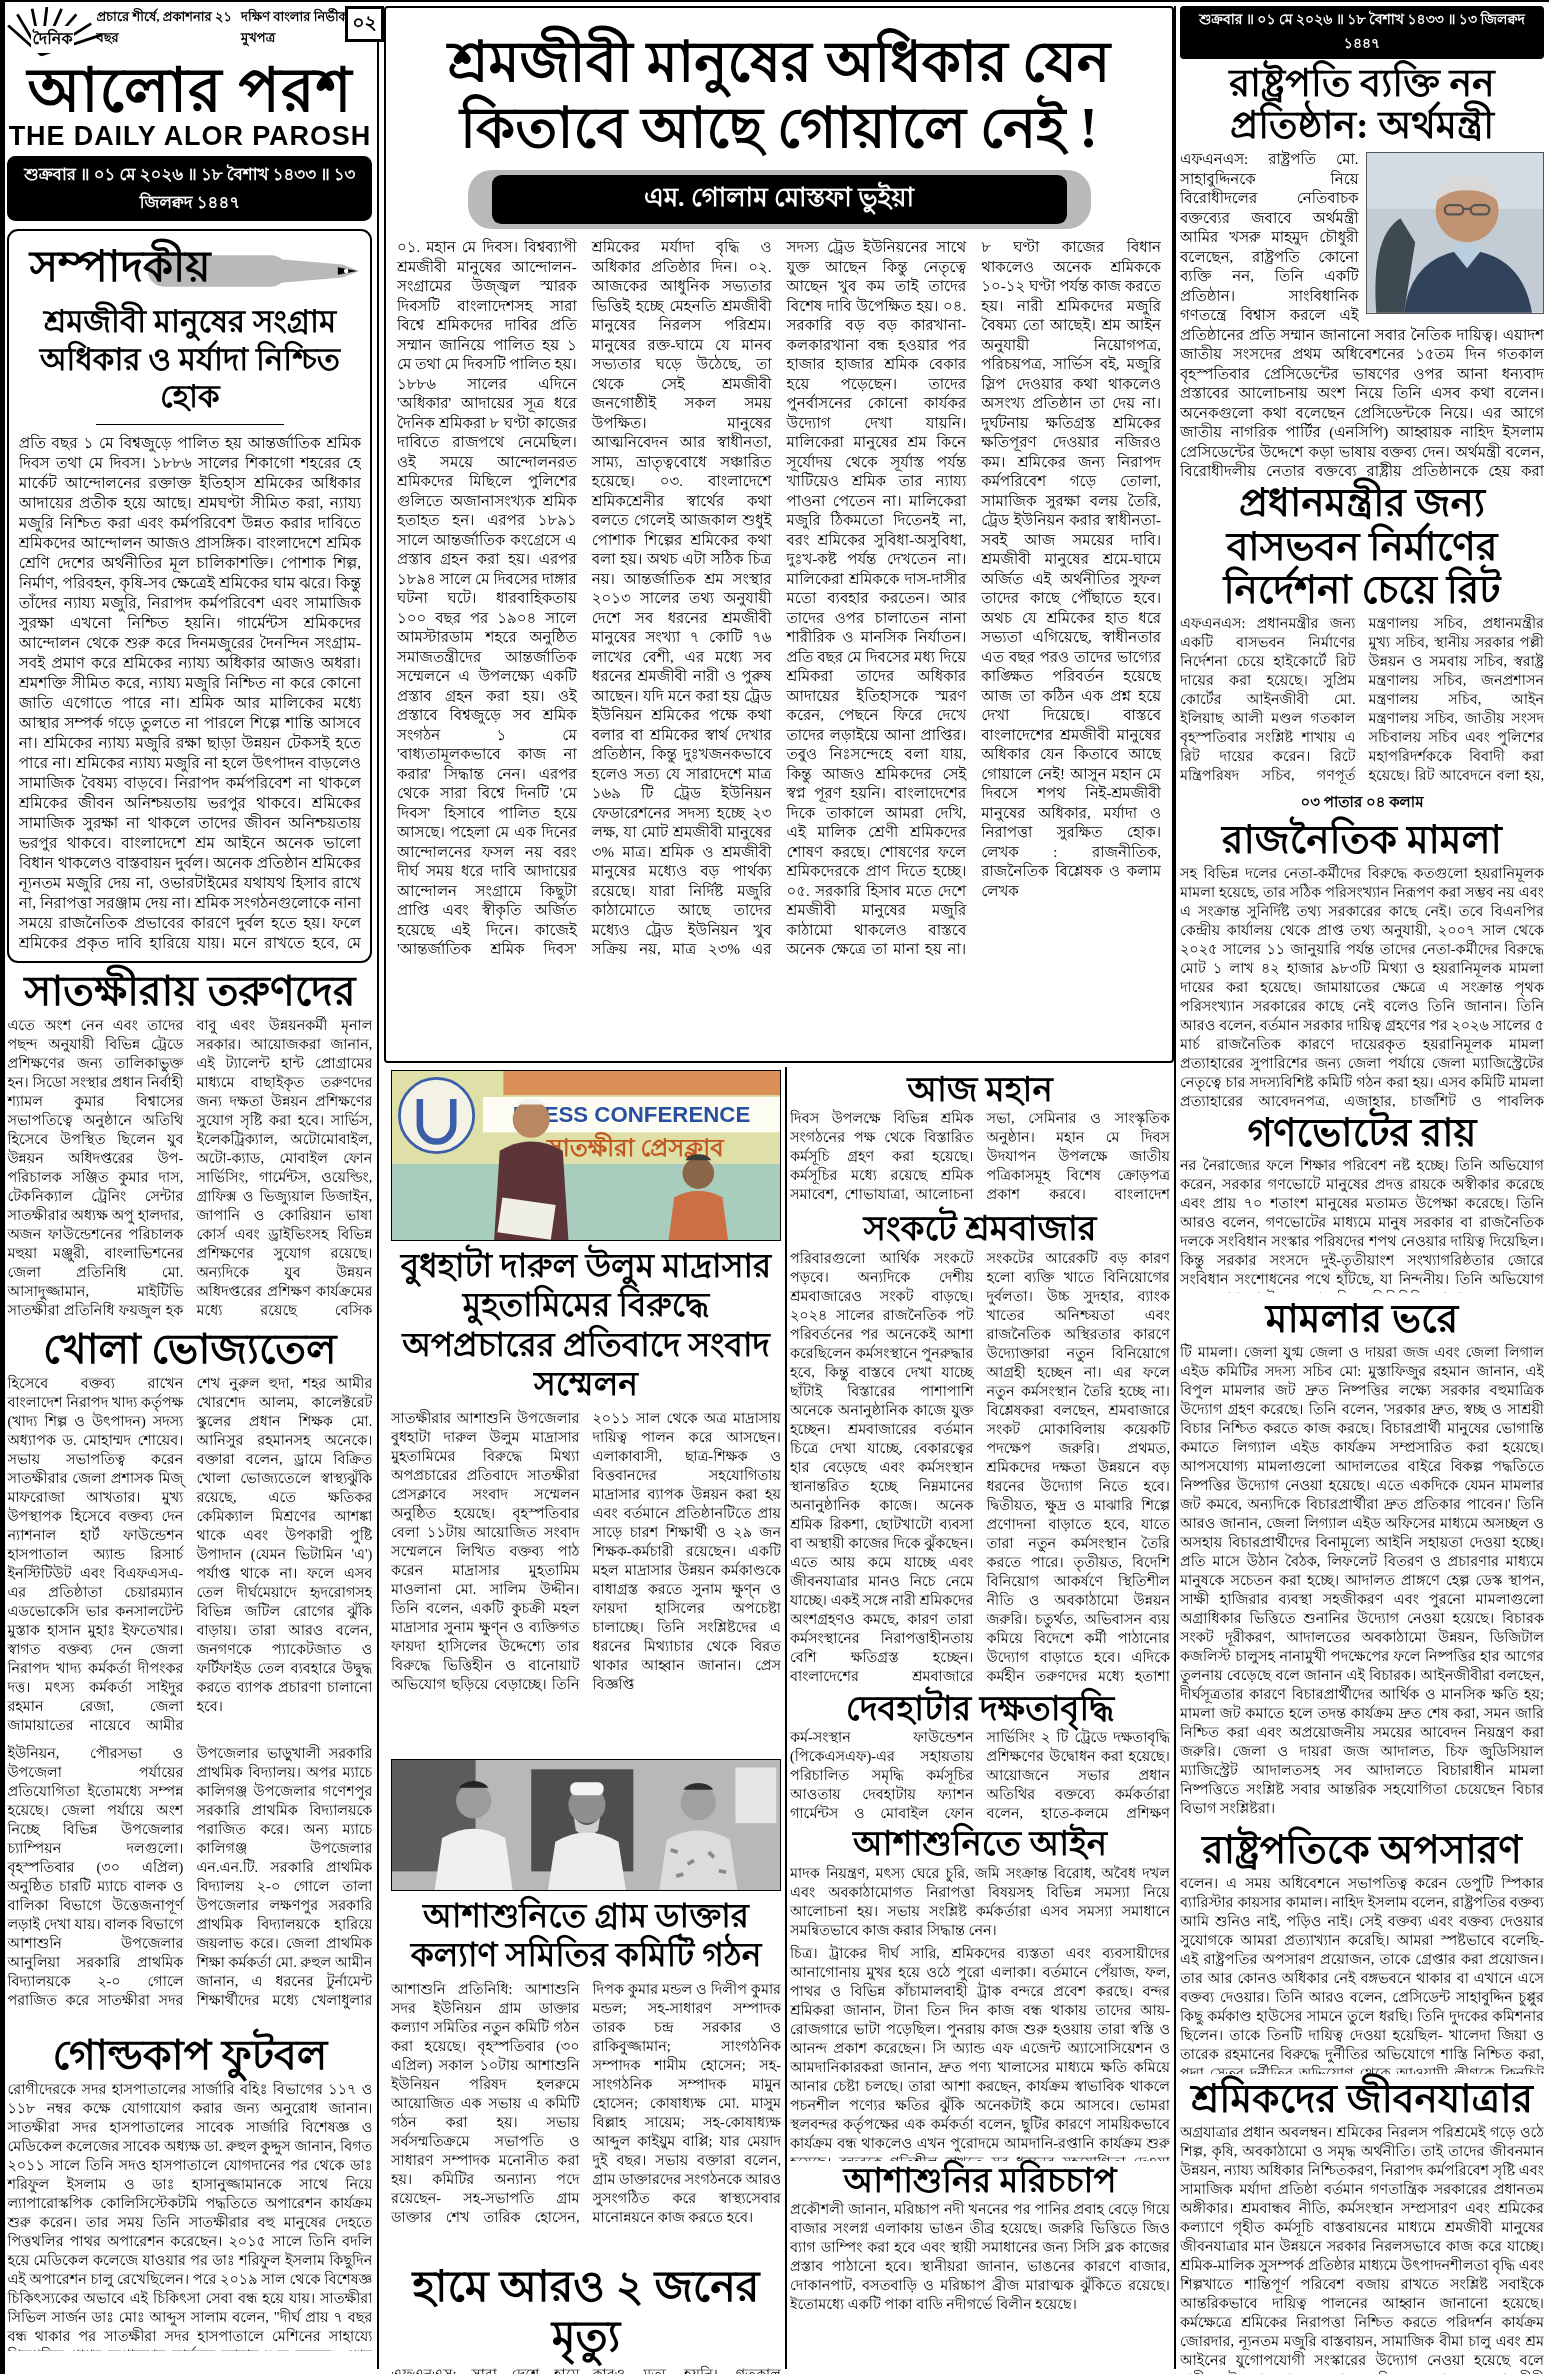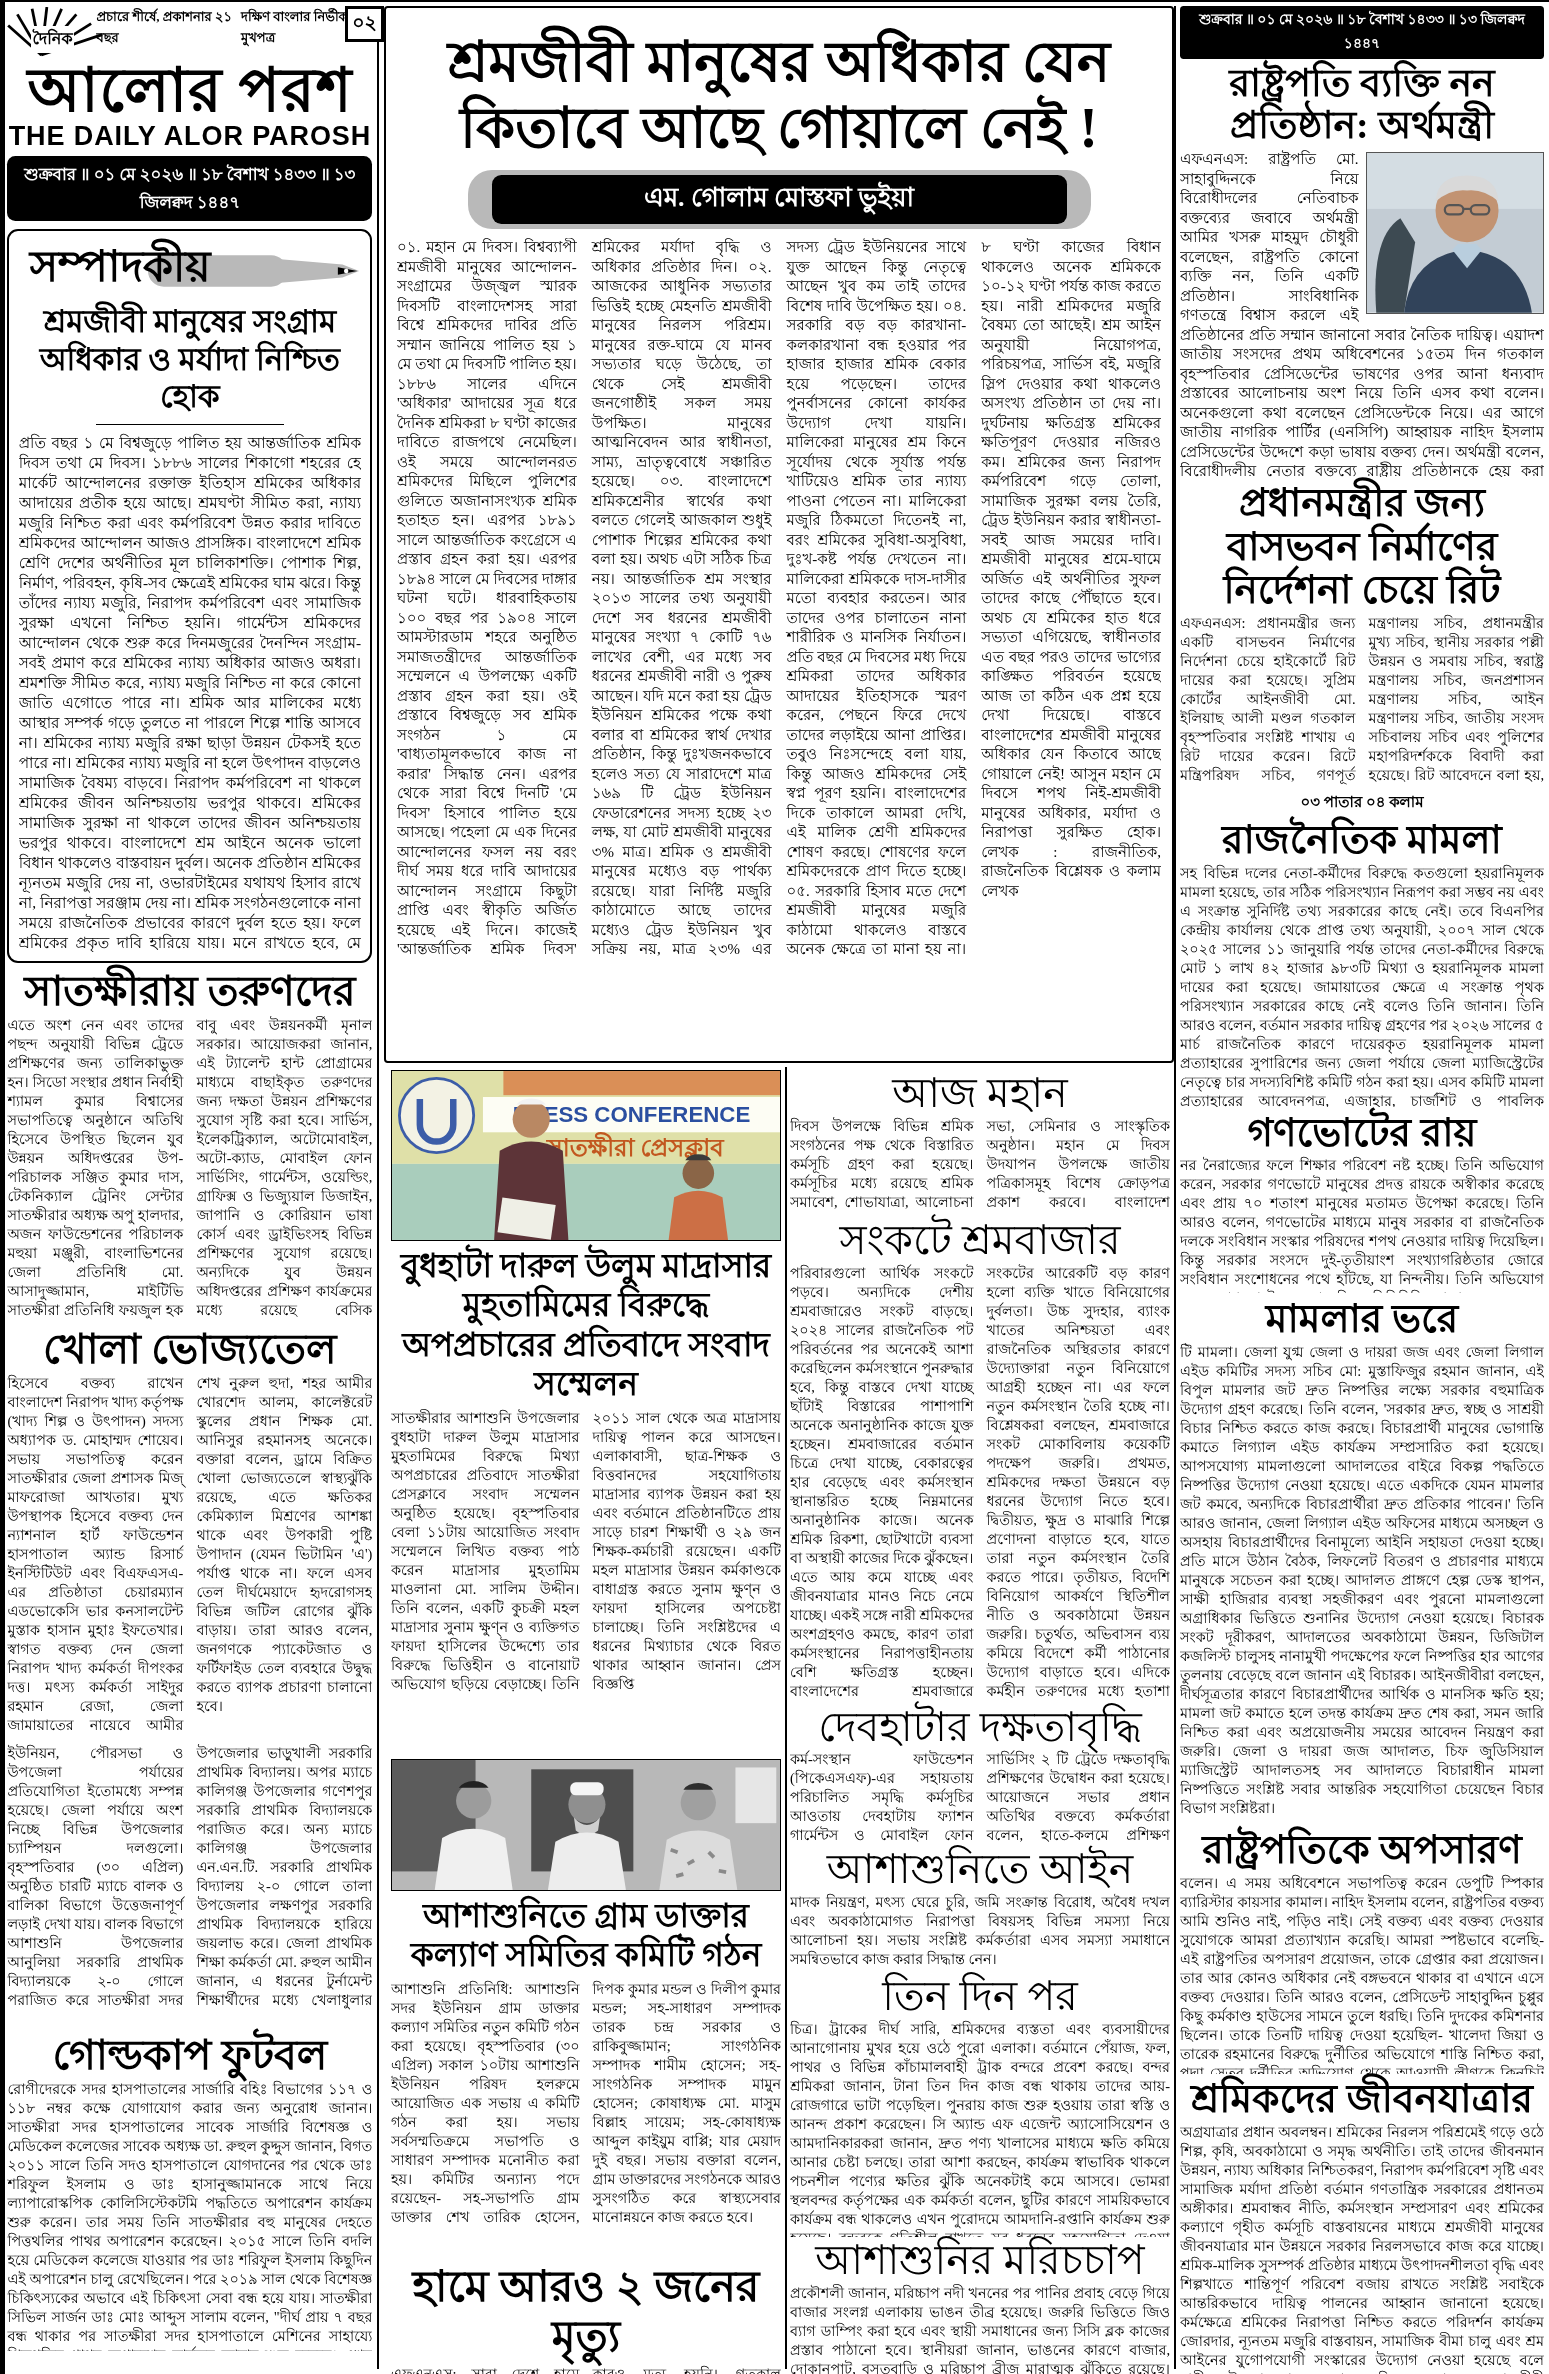--- a/index.html
+++ b/index.html
@@ -46,21 +46,21 @@
 
   
   .col-center{position:absolute;left:391px;top:1070px;width:390px;}
   .photo{position:relative;overflow:hidden;border:0.9px solid #000;}
   .center-title{font-size:33px;font-weight:900;text-align:center;line-height:1.2;margin:5.6px 0 3.7px 0;}
   .center-title-lg{font-size:43px;font-weight:900;text-align:center;line-height:1.15;margin:7.4px 0 3.7px 0;}
   .h-372{height:345px}.h-296{height:275px}.h-148{height:137px}
 
   
   .col-4{position:absolute;left:790px;top:1070px;width:380px;}
-  .c4-title{font-size:41px;font-weight:400;text-align:center;line-height:1.05;margin:1.9px 0;}
+  .c4-title{font-size:34px;font-weight:700;text-align:center;line-height:1.05;margin:1.9px 0;}
   .h-108{height:100px}.h-474{height:440px}.h-104{height:96px}.h-86{height:80px}.h-234{height:217px}.h-118{height:109px}
 
   
   .col-right{position:absolute;left:1180px;top:5.6px;width:364px;}
   .r-datebar{background:#000;color:#fff;text-align:center;font-size:14px;font-weight:bold;
              border-radius:3.7px;padding:2.8px 0;}
   .r-lead-headline{font-size:38px;font-weight:900;text-align:center;line-height:1.1;margin:3.7px 0;}
   .r-lead-body{font-size:15px;line-height:19.5px;height:327px;overflow:hidden;}
   .minister-photo{float:right;width:176px;height:160px;margin:1.9px 0 5.6px 7.4px;border:0.9px solid #555;}
   .r-title{font-size:39px;font-weight:900;text-align:center;line-height:1.12;margin:3.7px 0 1.9px 0;}
@@ -227,21 +227,20 @@
     </div>
     <div>
       <div class="c4-title">দেবহাটার দক্ষতাবৃদ্ধি</div>
       <div class="body-2col jtext h-104">কর্ম-সংস্থান ফাউন্ডেশন (পিকেএসএফ)-এর সহায়তায় পরিচালিত সমৃদ্ধি কর্মসূচির আওতায় দেবহাটায় ফ্যাশন গার্মেন্টস ও মোবাইল ফোন সার্ভিসিং ২ টি ট্রেডে দক্ষতাবৃদ্ধি প্রশিক্ষণের উদ্বোধন করা হয়েছে। আয়োজনে সভার প্রধান অতিথির বক্তব্যে কর্মকর্তারা বলেন, হাতে-কলমে প্রশিক্ষণ নিয়ে তরুণ-তরুণীরা স্বাবলম্বী হয়ে উঠতে পারবে। অনুষ্ঠানটি সঞ্চালনা করেন সংস্থার ফাইন্যান্স ম্যানেজার তরুন কুমার সরদার।</div>
     </div>
     <div>
       <div class="c4-title">আশাশুনিতে আইন</div>
       <div class="body-1col jtext h-86">মাদক নিয়ন্ত্রণ, মৎস্য ঘেরে চুরি, জমি সংক্রান্ত বিরোধ, অবৈধ দখল এবং অবকাঠামোগত নিরাপত্তা বিষয়সহ বিভিন্ন সমস্যা নিয়ে আলোচনা হয়। সভায় সংশ্লিষ্ট কর্মকর্তারা এসব সমস্যা সমাধানে সমন্বিতভাবে কাজ করার সিদ্ধান্ত নেন।</div>
     </div>
     <div>
-      <div class="c4-title">তিন দিন পর</div>
       <div class="body-1col jtext h-234">চিত্র। ট্রাকের দীর্ঘ সারি, শ্রমিকদের ব্যস্ততা এবং ব্যবসায়ীদের আনাগোনায় মুখর হয়ে ওঠে পুরো এলাকা। বর্তমানে পেঁয়াজ, ফল, পাথর ও বিভিন্ন কাঁচামালবাহী ট্রাক বন্দরে প্রবেশ করছে। বন্দর শ্রমিকরা জানান, টানা তিন দিন কাজ বন্ধ থাকায় তাদের আয়-রোজগারে ভাটা পড়েছিল। পুনরায় কাজ শুরু হওয়ায় তারা স্বস্তি ও আনন্দ প্রকাশ করেছেন। সি অ্যান্ড এফ এজেন্ট অ্যাসোসিয়েশন ও আমদানিকারকরা জানান, দ্রুত পণ্য খালাসের মাধ্যমে ক্ষতি কমিয়ে আনার চেষ্টা চলছে। তারা আশা করছেন, কার্যক্রম স্বাভাবিক থাকলে পচনশীল পণ্যের ক্ষতির ঝুঁকি অনেকটাই কমে আসবে। ভোমরা স্থলবন্দর কর্তৃপক্ষের এক কর্মকর্তা বলেন, ছুটির কারণে সাময়িকভাবে কার্যক্রম বন্ধ থাকলেও এখন পুরোদমে আমদানি-রপ্তানি কার্যক্রম শুরু হয়েছে। বন্দরকে গতিশীল রাখতে সব ধরনের সহযোগিতা দেওয়া হচ্ছে, যা সরকারের রাজস্ব আয়েও ইতিবাচক প্রভাব ফেলবে। ব্যবসায়ীরা আশা প্রকাশ করেছেন, দিনের শেষ নাগাদ কয়েক শতাধিক ট্রাক পণ্য খালাস সম্ভব হবে, যা স্থানীয় বাজারের সরবরাহ ও দামের ওপরও প্রভাব ফেলবে।</div>
     </div>
     <div>
       <div class="c4-title">আশাশুনির মরিচচাপ</div>
       <div class="body-1col jtext h-118">প্রকৌশলী জানান, মরিচ্চাপ নদী খননের পর পানির প্রবাহ বেড়ে গিয়ে বাজার সংলগ্ন এলাকায় ভাঙন তীব্র হয়েছে। জরুরি ভিত্তিতে জিও ব্যাগ ডাম্পিং করা হবে এবং স্থায়ী সমাধানের জন্য সিসি ব্লক কাজের প্রস্তাব পাঠানো হবে। স্থানীয়রা জানান, ভাঙনের কারণে বাজার, দোকানপাট, বসতবাড়ি ও মরিচ্চাপ ব্রীজ মারাত্মক ঝুঁকিতে রয়েছে। ইতোমধ্যে একটি পাকা বাড়ি নদীগর্ভে বিলীন হয়েছে।</div>
     </div>
   </div>
 
   <div class="col-right">
     <div class="r-datebar">শুক্রবার ॥ ০১ মে ২০২৬ ॥ ১৮ বৈশাখ ১৪৩৩ ॥ ১৩ জিলক্বদ ১৪৪৭</div>

